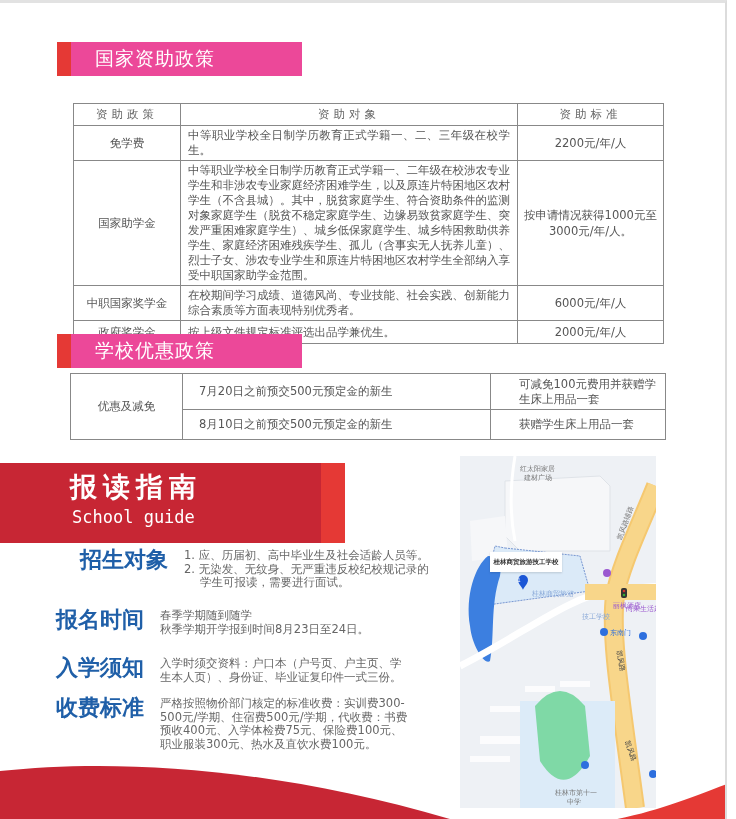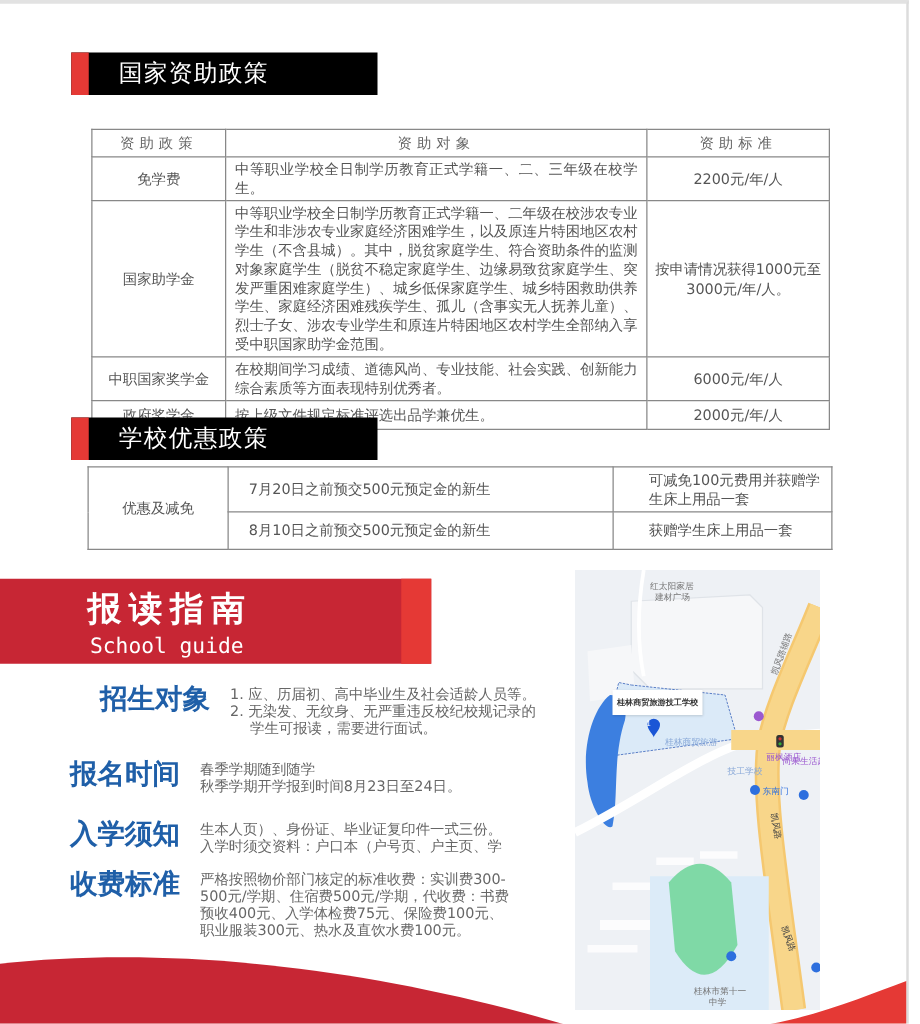--- a/index.html
+++ b/index.html
@@ -2,21 +2,21 @@
 <html><head>
 <meta charset="utf-8">
 <style>
   * { box-sizing: border-box; margin: 0; padding: 0; }
   html, body { width: 736px; height: 819px; overflow: hidden; background: #ffffff; }
   body { font-family: "DejaVu Sans", "Liberation Sans", sans-serif; color: #555; position: relative; }
 
   .page-frame { position: absolute; left: 0; top: 0; width: 727px; height: 819px; border-top: 3px solid #e2e2e2; border-right: 2px solid #dcdcdc; background: #fff; overflow: hidden; }
 
   
-  .sec-head { position: absolute; height: 34px; background: #000000; display: flex; align-items: center; }
+  .sec-head { position: absolute; height: 34px; background: #ec4899; display: flex; align-items: center; }
   .sec-head .accent { position: absolute; left: 0; top: 0; width: 14px; height: 100%; background: #e53935; }
   .sec-head .title { color: #fff; font-size: 19px; letter-spacing: 1px; padding-left: 38px; }
   #sec1 { left: 57px; top: 39px; width: 245px; }
   #sec2 { left: 57px; top: 331px; width: 245px; }
 
   
   table { border-collapse: collapse; position: absolute; font-size: 11.5px; color: #555; }
   td, th { border: 1px solid #888; font-weight: normal; }
   #aid-table { left: 73px; top: 100px; width: 591px; }
   #aid-table th { height: 22px; text-align: center; letter-spacing: 4px; color: #666; }
@@ -24,21 +24,21 @@
   #aid-table td.c2 { width: 337px; padding: 2px 7px; line-height: 15px; text-align: justify; }
   #aid-table td.c3 { text-align: center; line-height: 16px; padding: 0 4px; }
 
   #disc-table { left: 70px; top: 370px; width: 596px; }
   #disc-table td { height: 30px; }
   #disc-table td.d1 { width: 112px; text-align: center; }
   #disc-table td.d2 { width: 308px; padding-left: 16px; }
   #disc-table td.d3 { padding-left: 28px; line-height: 15px; }
 
   
-  #guide-banner { position: absolute; left: 0; top: 460px; width: 345px; height: 68px; background: #c72634; }
+  #guide-banner { position: absolute; left: 0; top: 460px; width: 345px; height: 80px; background: #c72634; }
   #guide-banner .accent { position: absolute; right: 0; top: 0; width: 24px; height: 100%; background: #e53935; }
   #guide-banner .cn { position: absolute; left: 70px; top: 6px; font-family: "DejaVu Serif", serif; font-weight: bold; font-size: 27px; color: #fff; letter-spacing: 6px; }
   #guide-banner .en { position: absolute; left: 72px; top: 44px; font-family: "DejaVu Sans Mono", monospace; font-size: 17px; color: #fff; }
 
   
   .guide-item { position: absolute; left: 56px; display: flex; }
   .guide-item .label { color: #1f5fa8; font-weight: bold; font-size: 22px; width: 104px; flex-shrink: 0; line-height: 26px; letter-spacing: 0px; }
   .guide-item .body { font-size: 11.5px; color: #666; line-height: 13.5px; padding-top: 2px; }
   .guide-item .body .ind { padding-left: 16px; }
   #gi1 { top: 544px; margin-left: 24px; }
@@ -133,22 +133,22 @@
     <div class="label">报名时间</div>
     <div class="body">
       <div>春季学期随到随学</div>
       <div>秋季学期开学报到时间8月23日至24日。</div>
     </div>
   </div>
 
   <div class="guide-item" id="gi3">
     <div class="label">入学须知</div>
     <div class="body">
+      <div>入学时须交资料：户口本（户号页、户主页、学</div>
       <div>生本人页）、身份证、毕业证复印件一式三份。</div>
-      <div>入学时须交资料：户口本（户号页、户主页、学</div>
     </div>
   </div>
 
   <div class="guide-item" id="gi4">
     <div class="label">收费标准</div>
     <div class="body">
       <div>严格按照物价部门核定的标准收费：实训费300-</div>
       <div>500元/学期、住宿费500元/学期，代收费：书费</div>
       <div>预收400元、入学体检费75元、保险费100元、</div>
       <div>职业服装300元、热水及直饮水费100元。</div>

